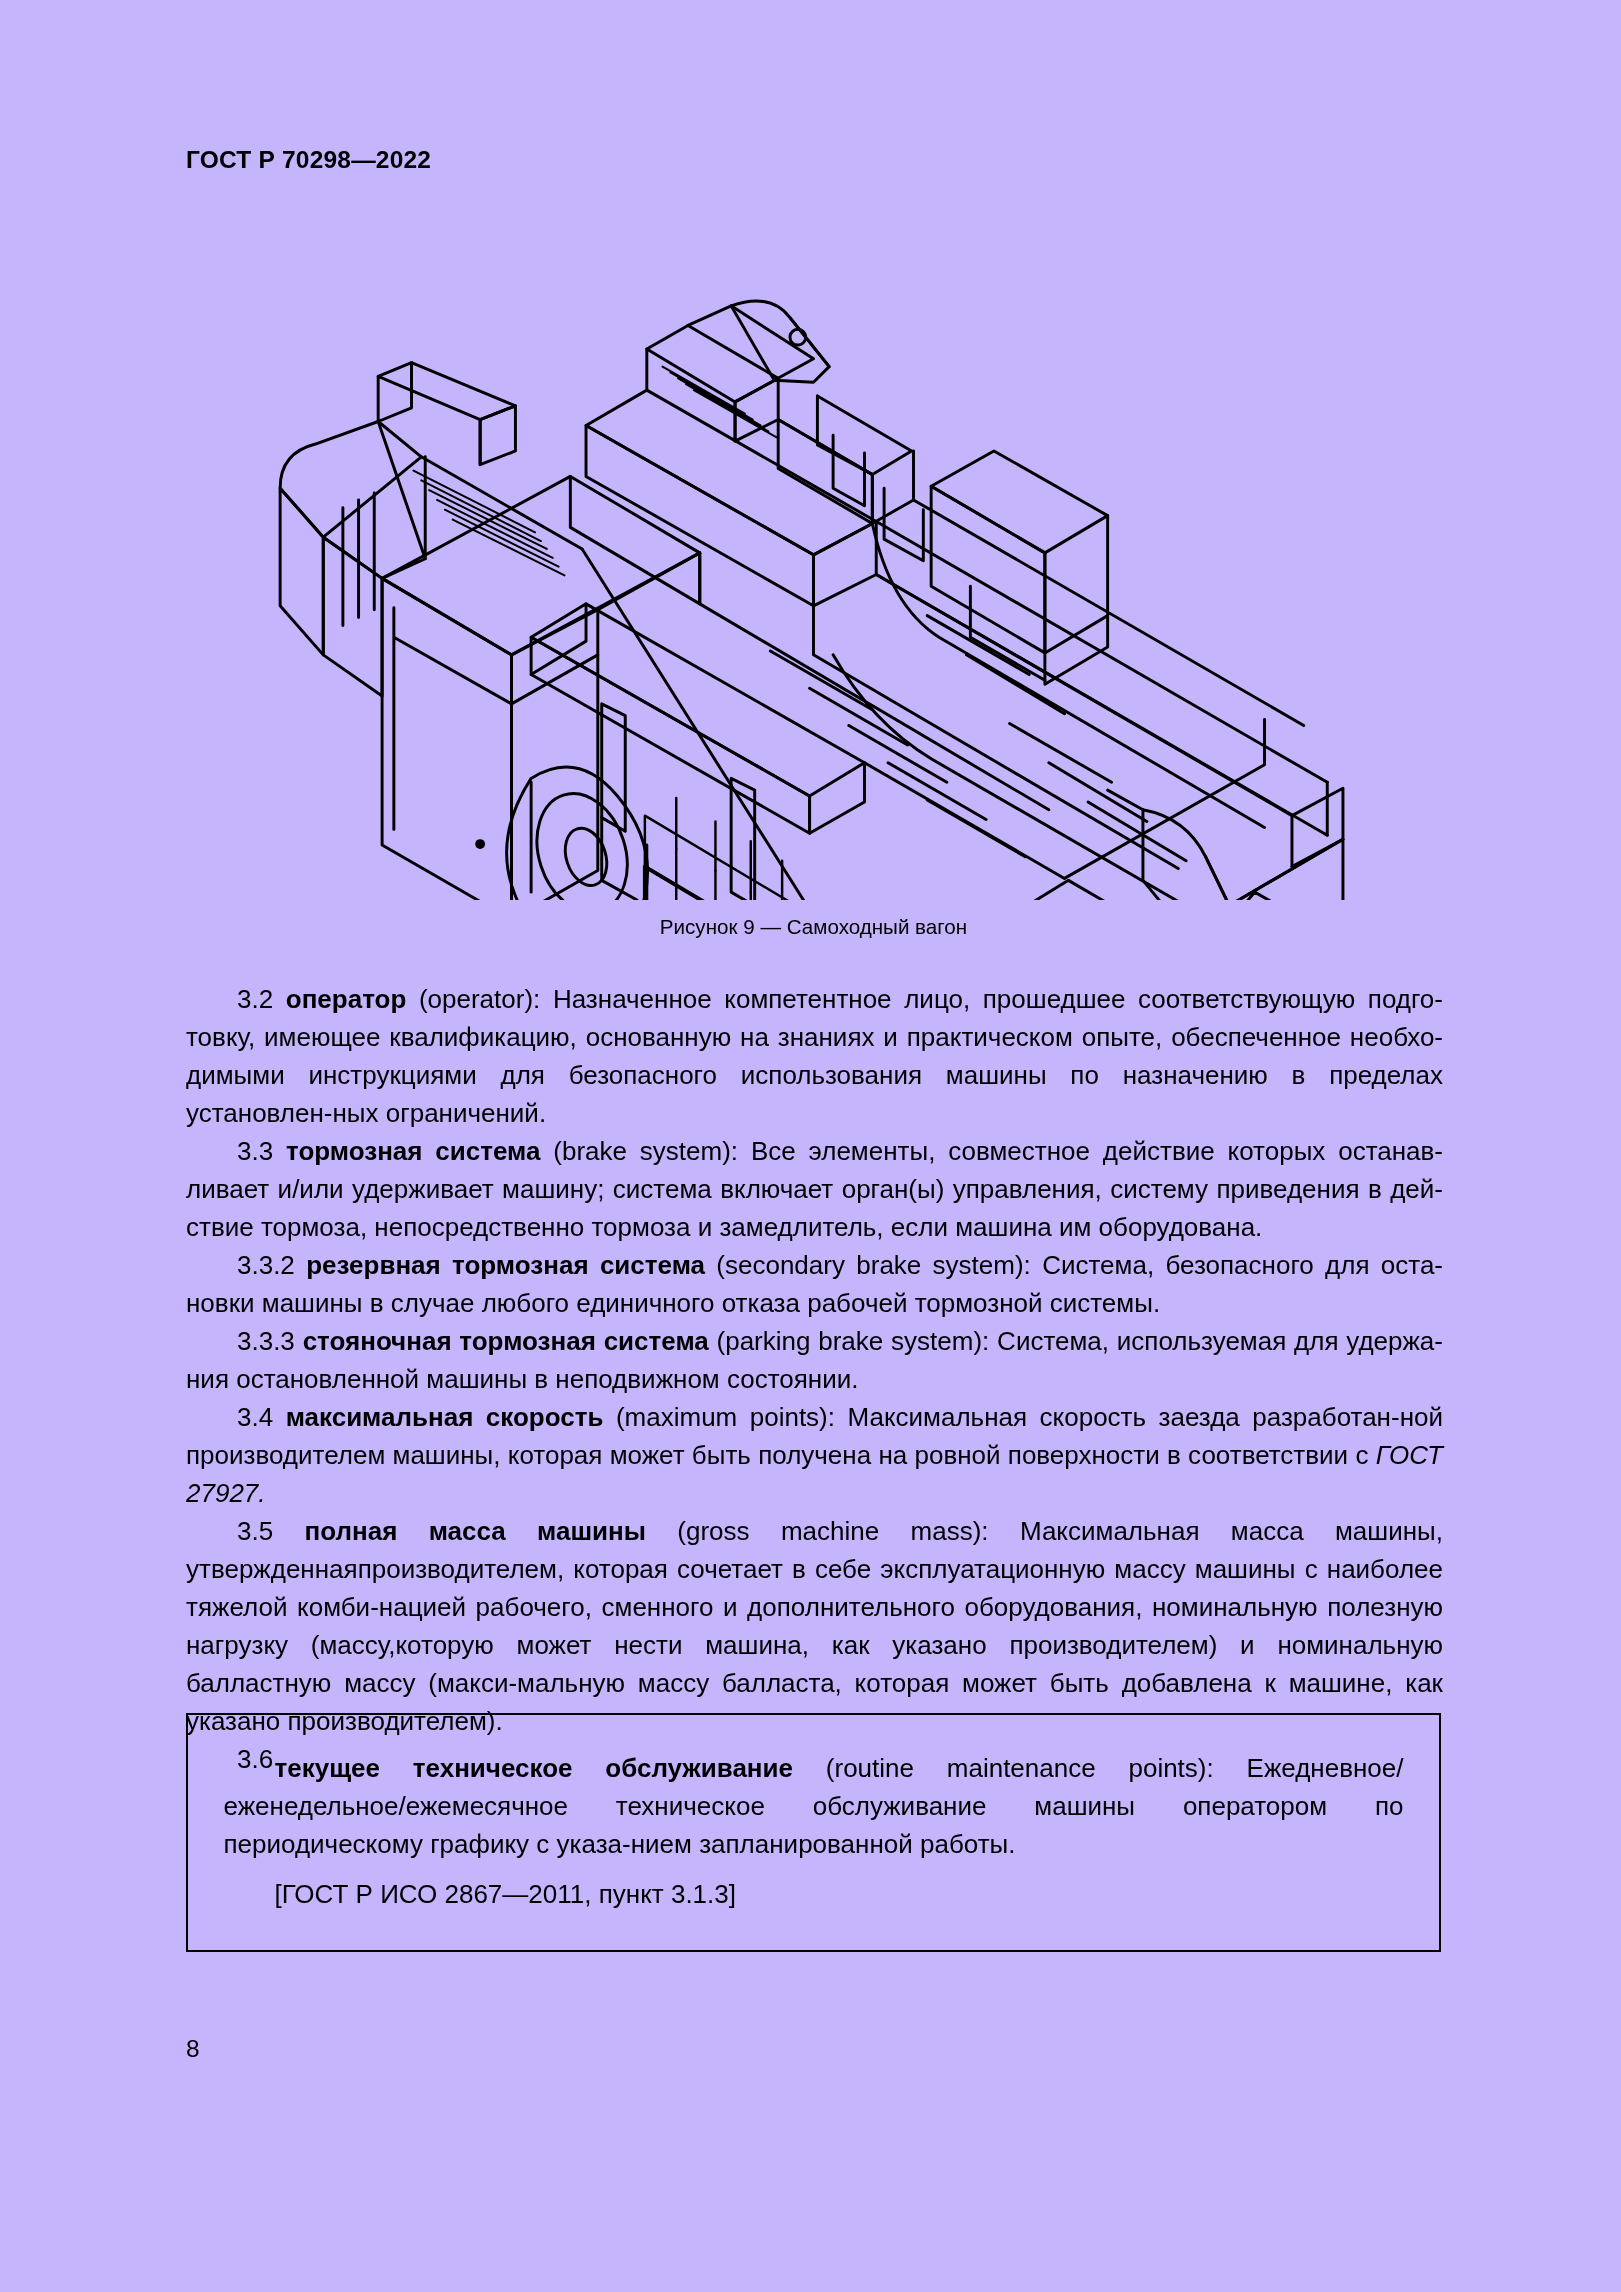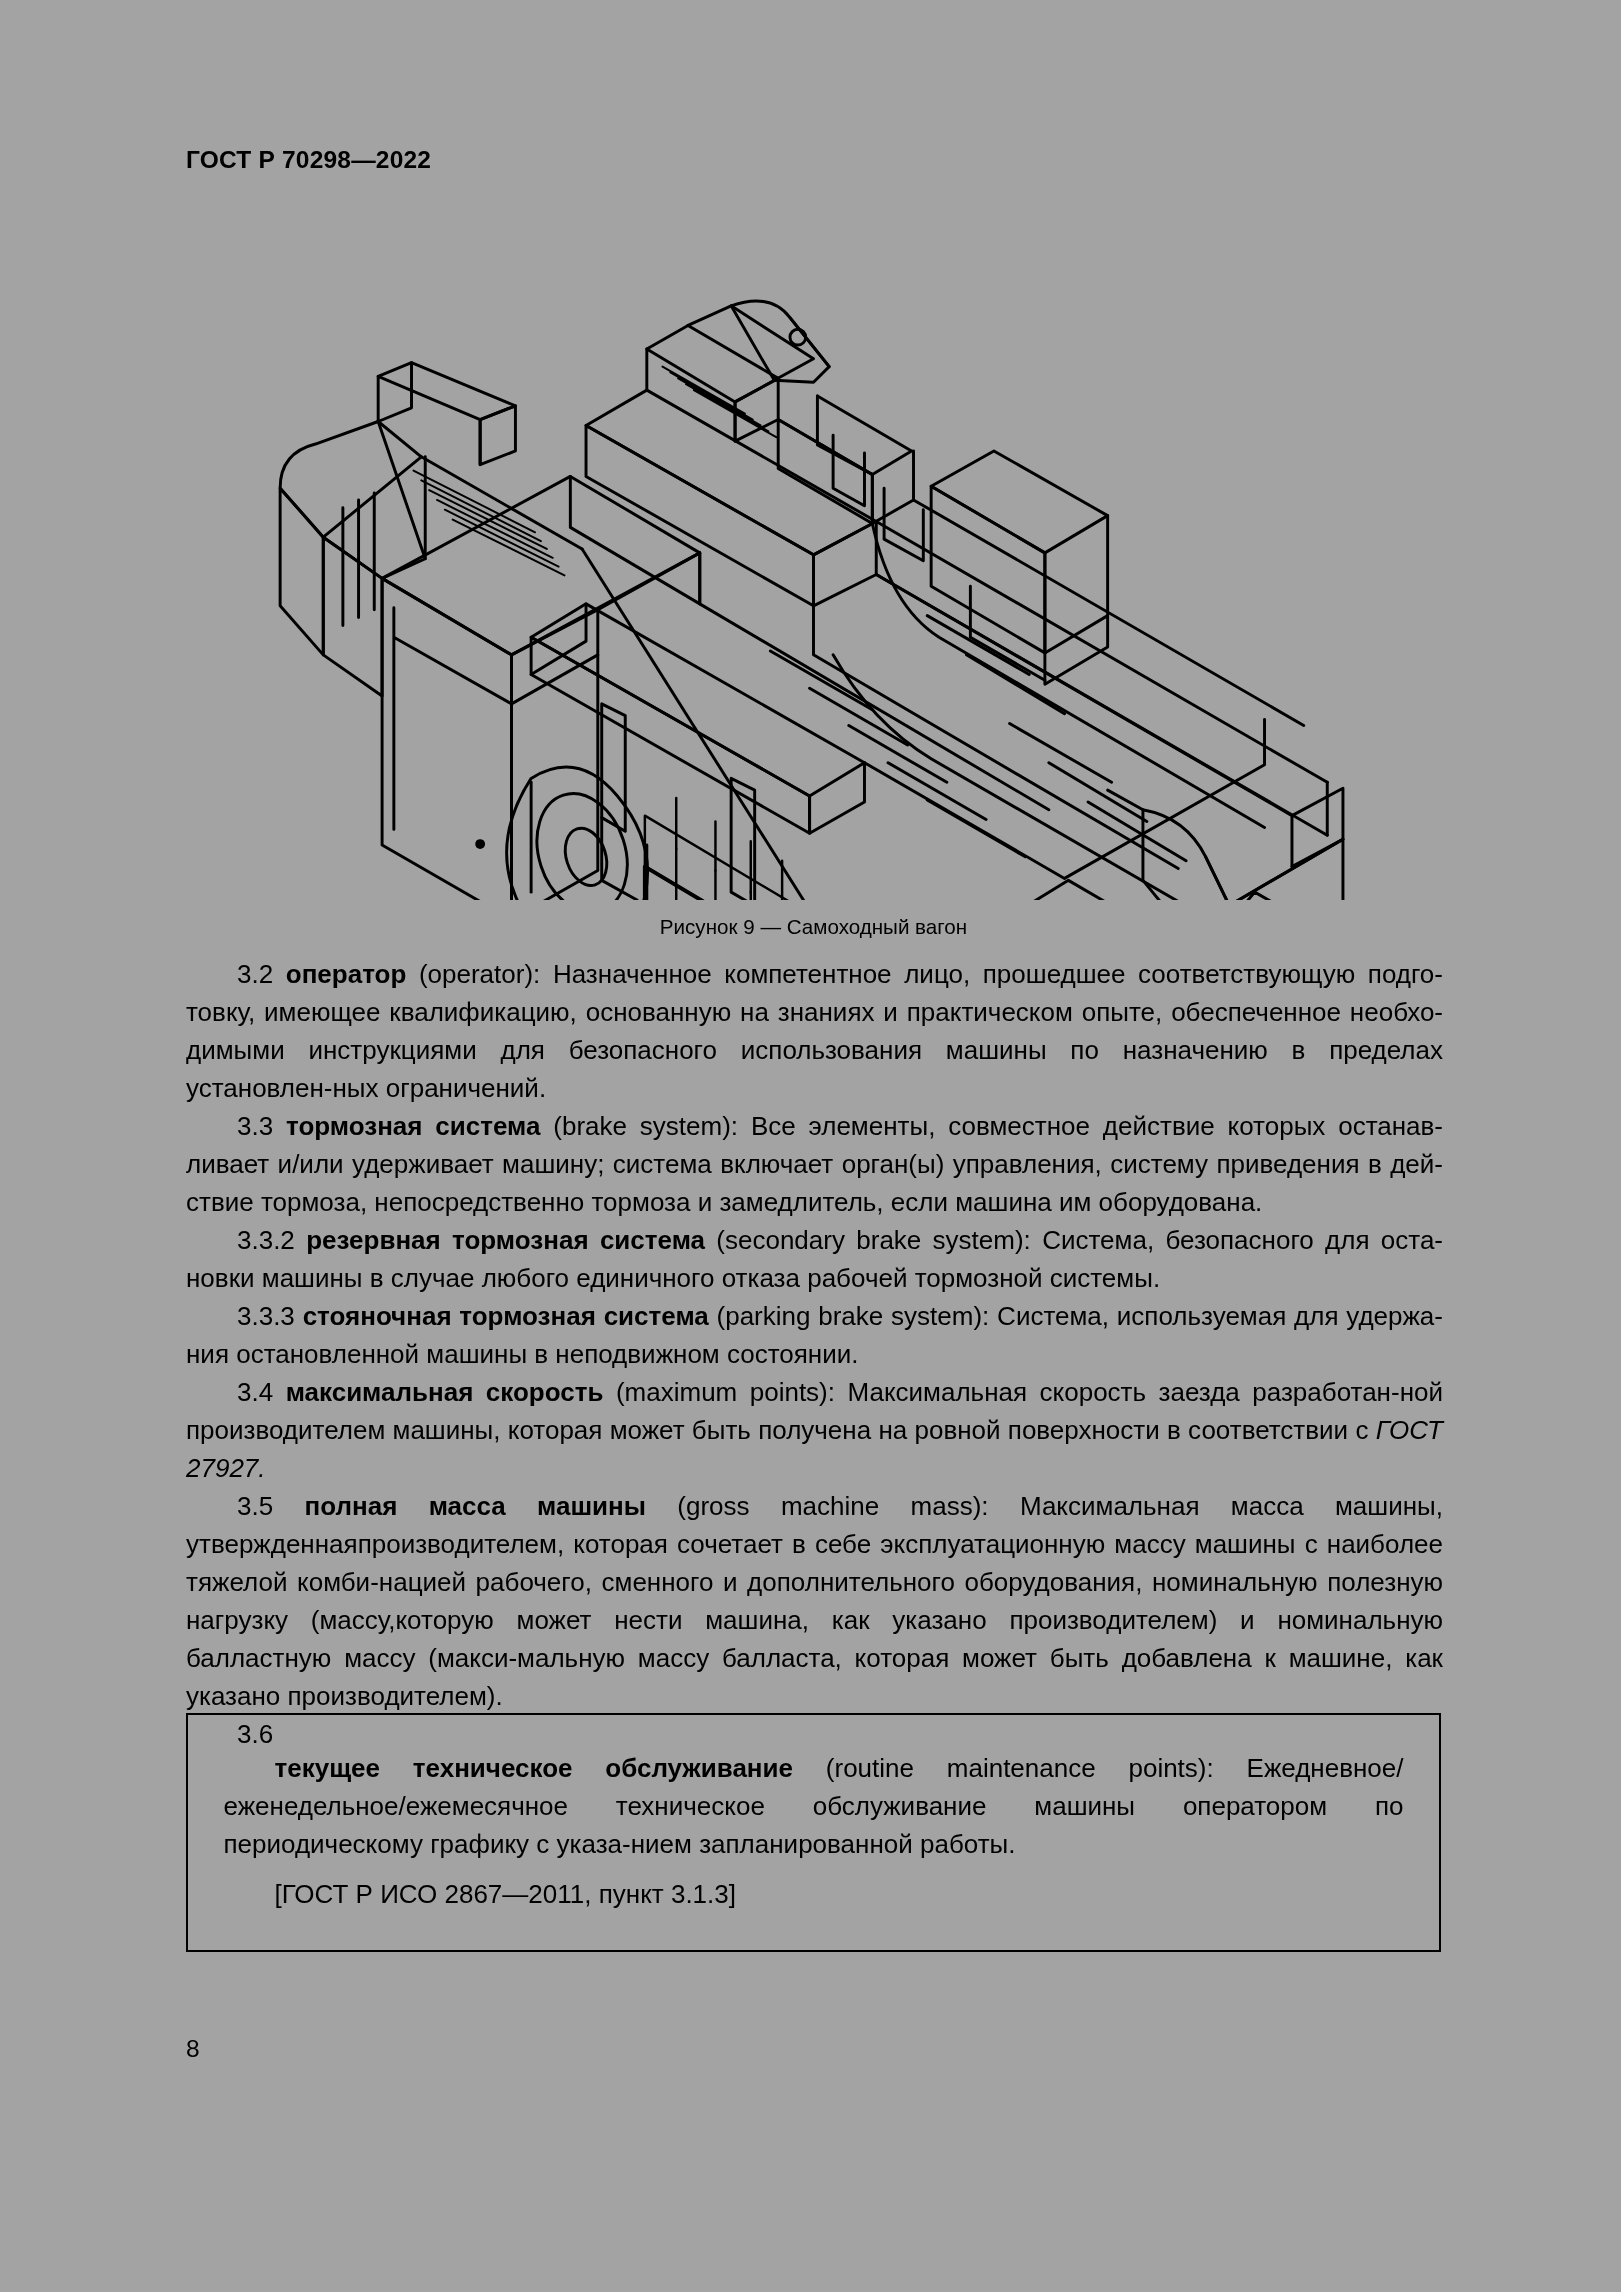--- a/index.html
+++ b/index.html
@@ -6,21 +6,21 @@
   html, body {
     margin: 0;
     padding: 0;
     background: #ffffff;
   }
   .page {
     position: relative;
     width: 1621px;
     height: 2293px;
     margin: 0 auto;
-    background: #a3a3a3;
+    background: #c4b5fd;
     font-family: "Liberation Sans", sans-serif;
     color: #000000;
     overflow: hidden;
   }
 
   
   .header {
     position: absolute;
     left: 186px;
     top: 147px;
@@ -50,21 +50,21 @@
     margin-top: 15px;
     text-align: center;
     font-size: 20.6px;
     line-height: 1.2;
   }
 
   
   .body {
     position: absolute;
     left: 186px;
-    top: 955px;
+    top: 980px;
     width: 1257px;
   }
   p.para {
     margin: 0;
     font-size: 26px;
     line-height: 38px;
     text-align: justify;
     text-justify: inter-word;
     hyphens: manual;
   }

